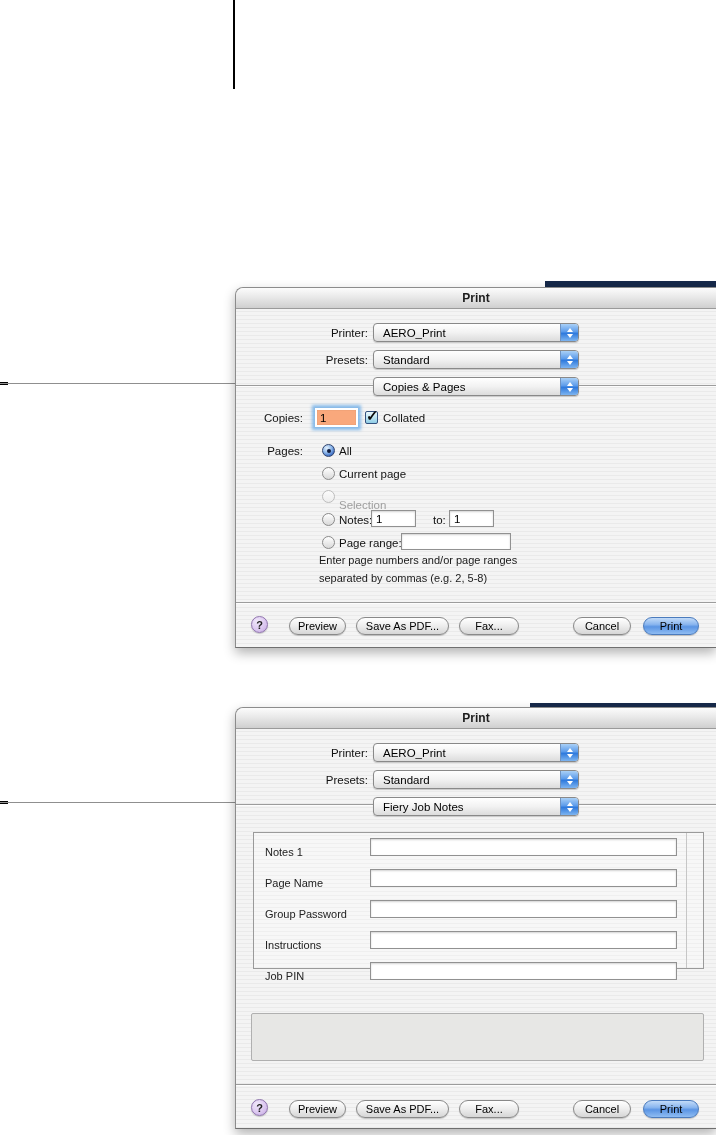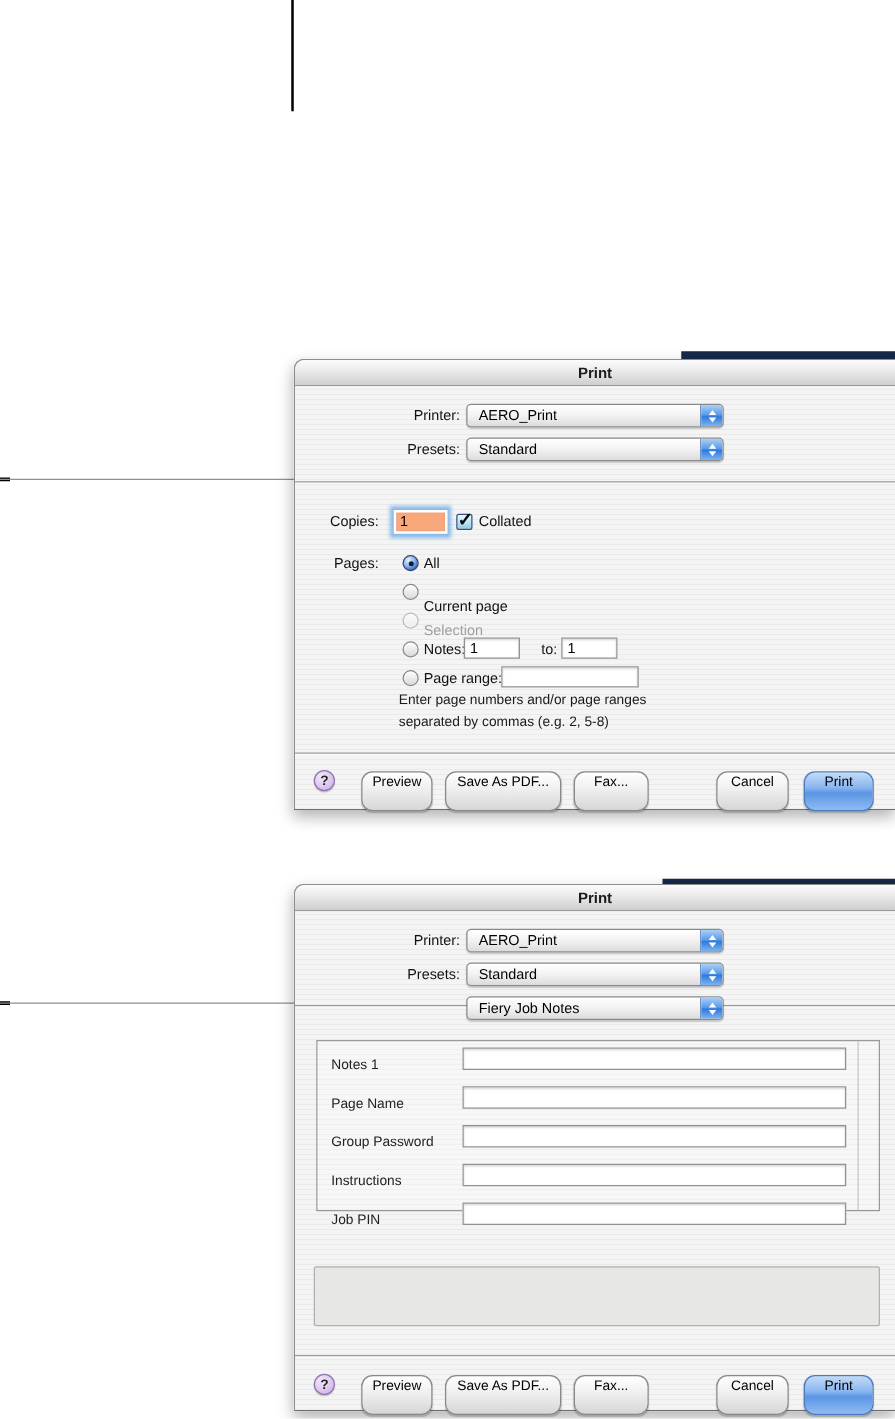--- a/index.html
+++ b/index.html
@@ -67,21 +67,21 @@
     background:radial-gradient(circle at 35% 28%, #e4f1fc 0%, #8cb6ea 45%, #3f6fc4 75%, #2a4a8e 100%);
   }
   .radio.on .dot { position:absolute; left:3.5px; top:3.5px; width:4px; height:4px; border-radius:50%; background:#101c3e; }
   .radio.off { border:1px solid #8a8a8a; background:linear-gradient(180deg,#ffffff,#d9d9d9); }
   .radio.dis { border:1px solid #bdbdbd; background:linear-gradient(180deg,#fbfbfb,#ededed); }
   .rlabel { position:absolute; font-size:11.5px; color:#111; }
   .rlabel.dis { color:#9e9e9e; }
   .help-text { position:absolute; font-size:11px; color:#1a1a1a; }
 
   .btn {
-    position:absolute; height:32px; border:1px solid #898989; border-radius:9px;
+    position:absolute; height:18px; border:1px solid #898989; border-radius:9px;
     background:linear-gradient(180deg,#ffffff 0%,#efefef 45%,#d6d6d6 100%);
     font-size:11px; color:#000; text-align:center; line-height:16px;
     box-shadow:0 1px 1px rgba(0,0,0,0.2); font-family:"Liberation Sans",sans-serif;
   }
   .btn.default {
     border:1px solid #4b7bbd;
     background:linear-gradient(180deg,#c2dbf8 0%,#8ab6ef 40%,#5b95e4 55%,#8fbcf2 100%);
   }
   .helpbtn {
     position:absolute; width:17px; height:17px; border:1px solid #8f74ad; border-radius:50%;
@@ -127,37 +127,44 @@
 
     <div class="flabel" style="left:0; width:132px; top:66px;">Presets:</div>
     <div class="popup" style="left:137px; top:62px;">
       <span class="ptext">Standard</span>
       <span class="cap">
           <span class="tri up"></span>
           <span class="tri down"></span>
         </span>
     </div>
 
+    <div class="popup" style="left:137px; top:89px;">
+      <span class="ptext">Copies &amp; Pages</span>
+      <span class="cap">
+          <span class="tri up"></span>
+          <span class="tri down"></span>
+        </span>
+    </div>
 
     <div class="flabel" style="left:0; width:67px; top:124px;">Copies:</div>
     <input class="copies-field" style="left: 79px; top: 120px; width: 43px; height: 19px;" value="1">
     <div class="checkbox" style="left:129px; top:123px;">
       <span class="mark">✓</span>
     </div>
     <div class="rlabel" style="left:147px; top:124px;">Collated</div>
 
     <div class="flabel" style="left:0; width:67px; top:157px;">Pages:</div>
 
     <div class="radio on" style="left:86px; top:156px;">
         <span class="dot"></span>
       </div>
     <div class="rlabel" style="left:103px; top:157px;">All</div>
 
     <div class="radio off" style="left:86px; top:179px;"></div>
-    <div class="rlabel" style="left:103px; top:192px;">Current page</div>
+    <div class="rlabel" style="left:103px; top:180px;">Current page</div>
 
     <div class="radio dis" style="left:86px; top:202px;"></div>
     <div class="rlabel dis" style="left:103px; top:211px;">Selection</div>
 
     <div class="radio off" style="left:86px; top:225px;"></div>
     <div class="rlabel" style="left:103px; top:226px;">Notes:</div>
     <input class="tfield" style="left: 135px; top: 222px; width: 45px; height: 17px;" value="1">
     <div class="rlabel" style="left:197px; top:226px;">to:</div>
     <input class="tfield" style="left: 213px; top: 222px; width: 45px; height: 17px;" value="1">
 

